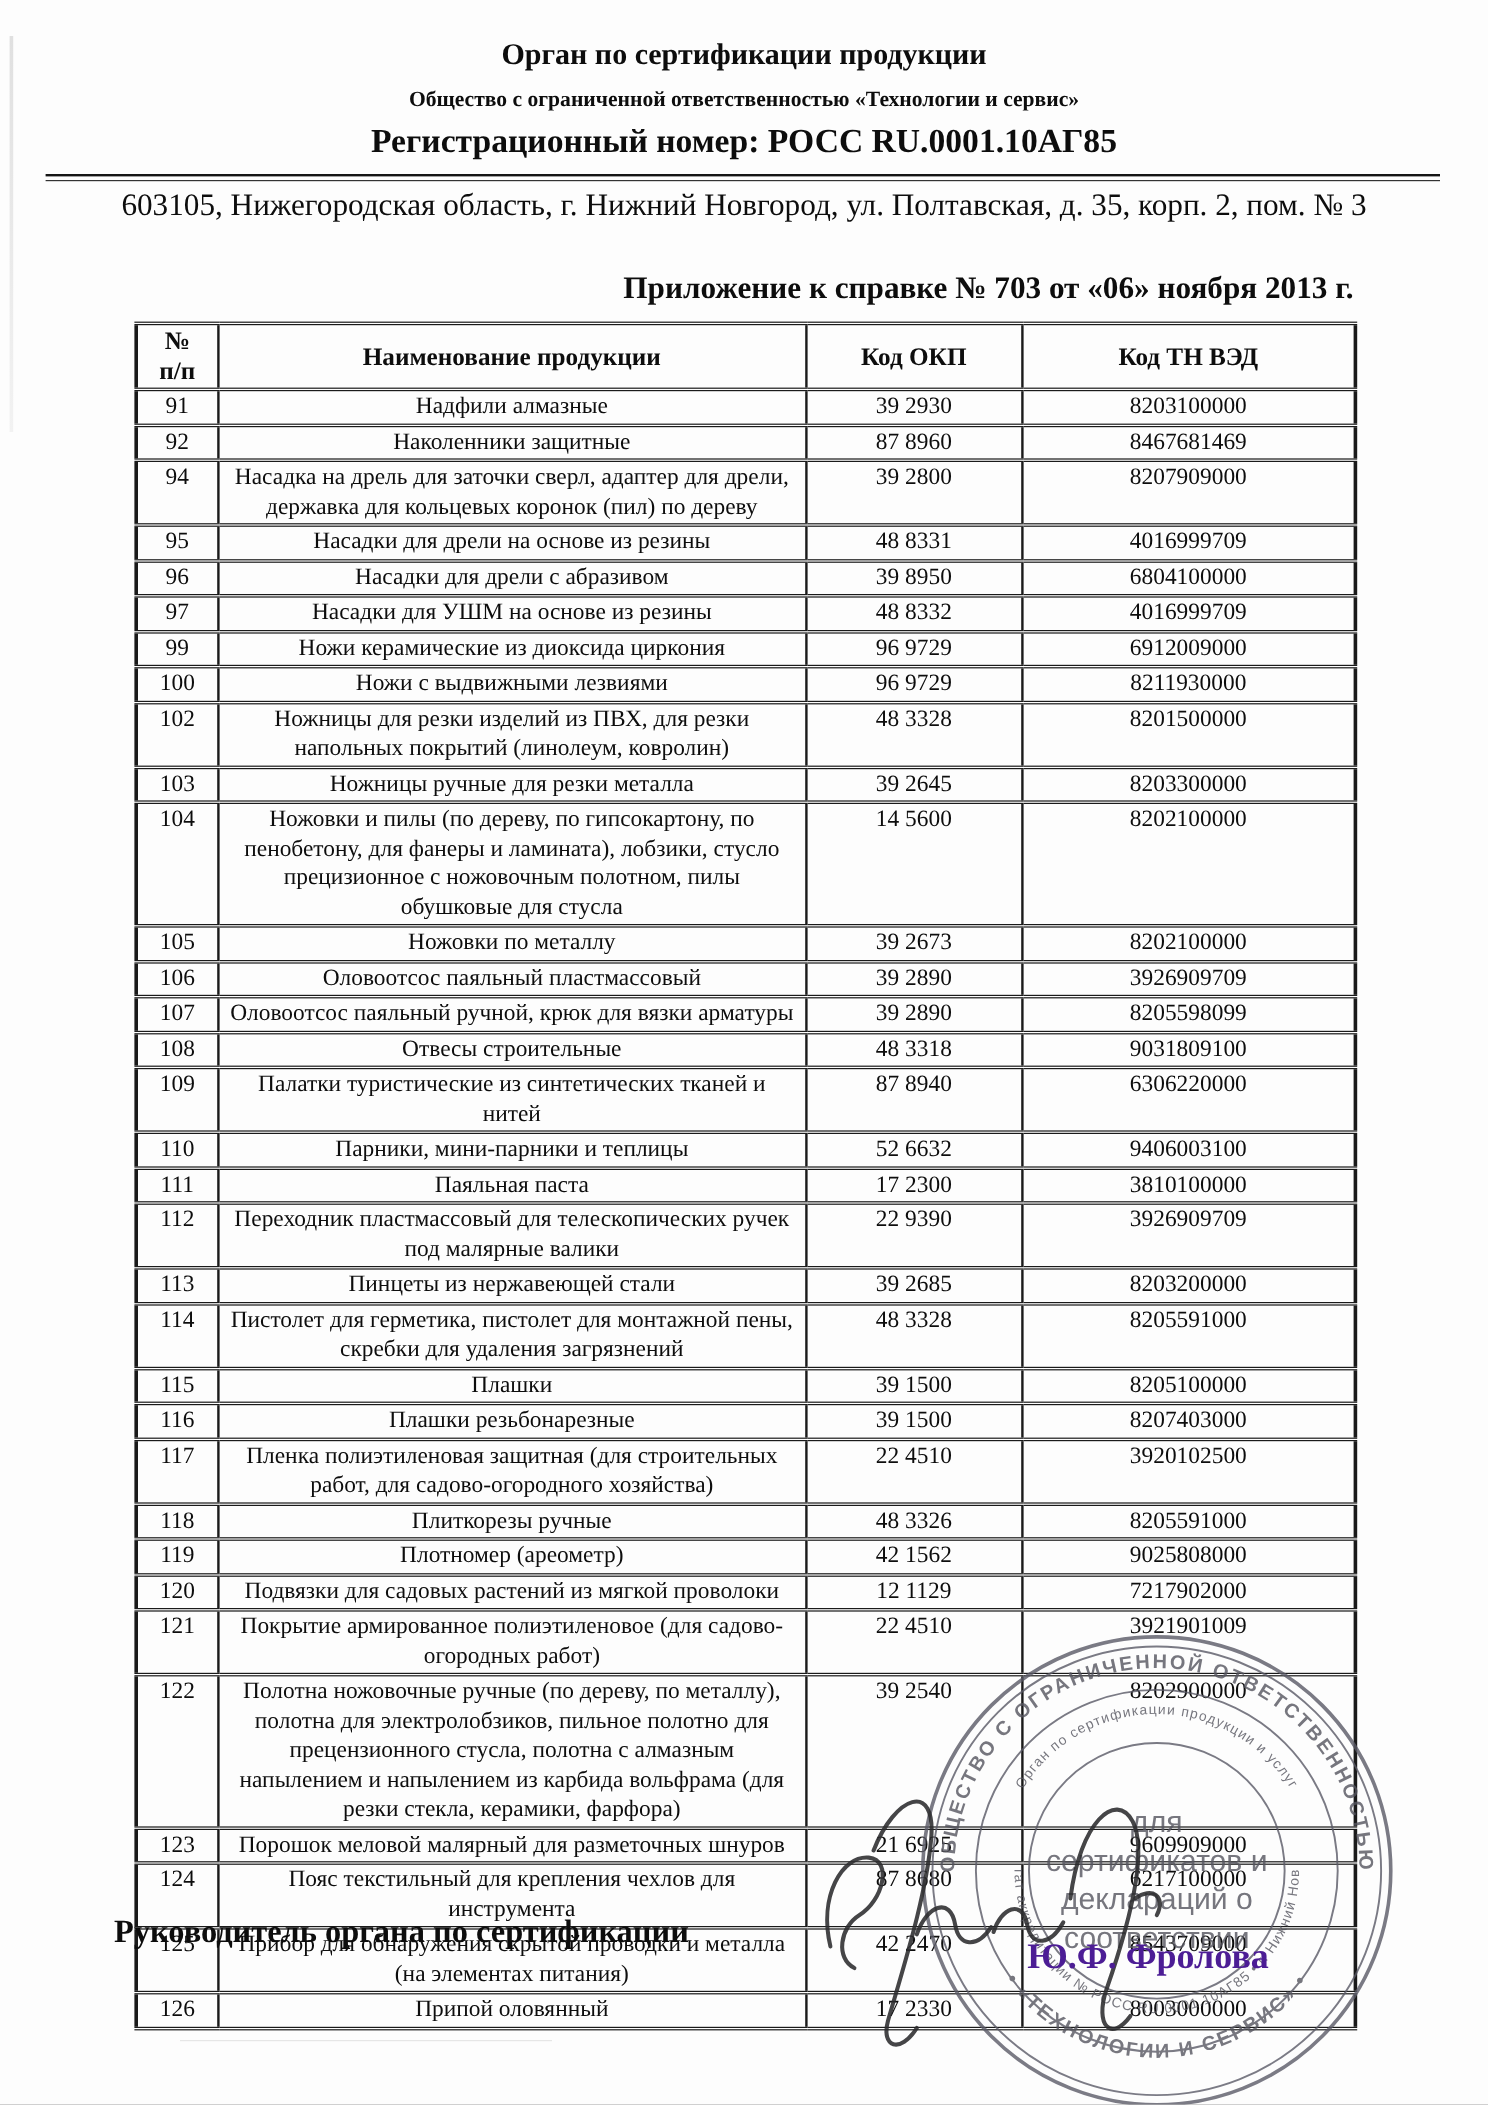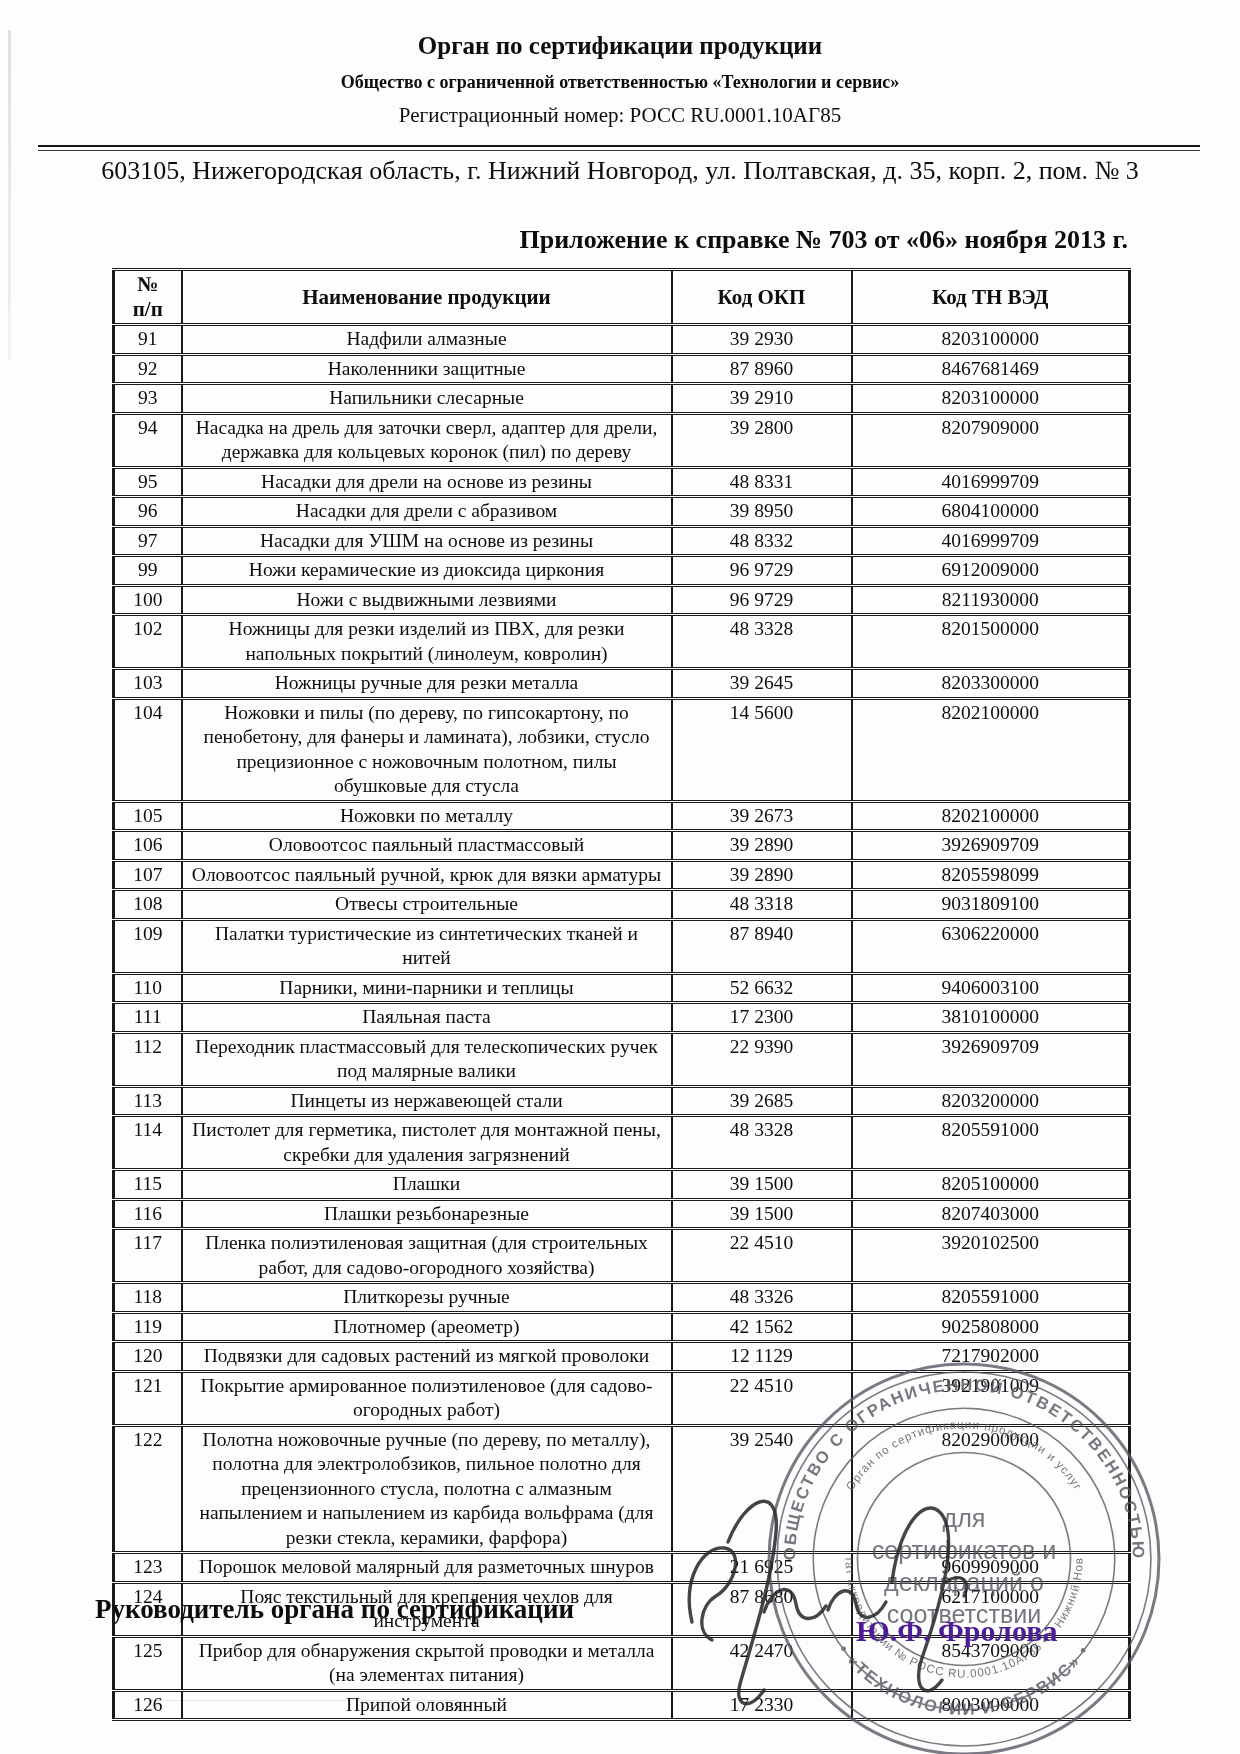--- a/index.html
+++ b/index.html
@@ -13,21 +13,21 @@
     color:#0d0d0d;
   }
   
   .artifact-left { position:absolute; left:8px; top:30px; width:3px; height:330px;
     background:linear-gradient(#e0e0e0,#f2f2f2); }
   .artifact-bottom { position:absolute; left:150px; top:1700px; width:310px; height:1px; background:#e6e6e6; }
 
   .doc-header { position:absolute; top:32px; left:0; width:100%; text-align:center; }
   .hl1 { font-size:25px; font-weight:bold; margin:0 0 12px 0; }
   .hl2 { font-size:18px; font-weight:bold; margin:0 0 10px 0; }
-  .hl3 { font-size:21px; font-weight:normal; margin:0; }
+  .hl3 { font-size:28px; font-weight:bold; margin:0; }
 
   .rule { position:absolute; top:145px; left:38px; right:40px; height:3px;
     border-top:2px solid #151515; border-bottom:1px solid #333; }
 
   .address { position:absolute; top:156px; left:0; width:100%; text-align:center; font-size:26px; }
   .phone   { position:absolute; top:193px; left:0; width:100%; text-align:center; font-size:26px; }
   .annex   { position:absolute; top:225px; left:0; right:112px; text-align:right;
              font-size:26px; font-weight:bold; }
 
   .table-wrap { position:absolute; top:268px; left:112px; width:1016px; z-index:10; }
@@ -103,26 +103,20 @@
             <td>91</td>
             <td>Надфили алмазные</td>
             <td>39 2930</td>
             <td>8203100000</td>
           </tr>
           <tr>
             <td>92</td>
             <td>Наколенники защитные</td>
             <td>87 8960</td>
             <td>8467681469</td>
-          </tr>
-          <tr>
-            <td>93</td>
-            <td>Напильники слесарные</td>
-            <td>39 2910</td>
-            <td>8203100000</td>
           </tr>
           <tr>
             <td>94</td>
             <td>Насадка на дрель для заточки сверл, адаптер для дрели, державка для кольцевых коронок (пил) по дереву</td>
             <td>39 2800</td>
             <td>8207909000</td>
           </tr>
           <tr>
             <td>95</td>
             <td>Насадки для дрели на основе из резины</td>

